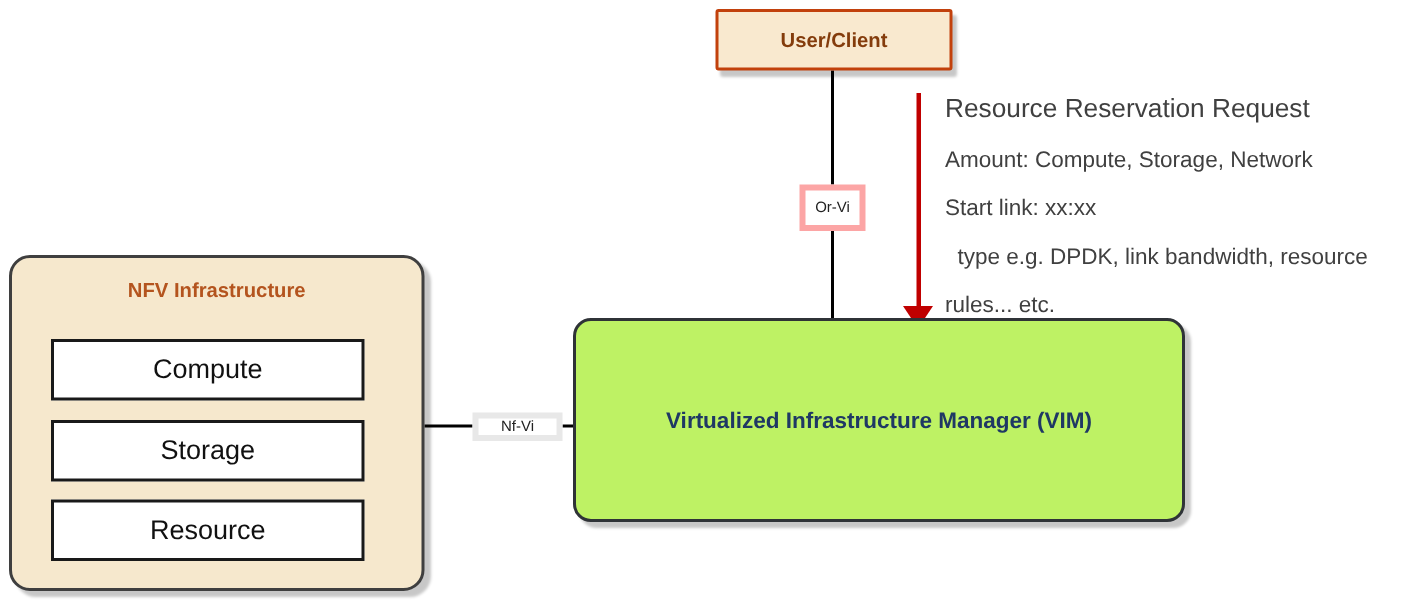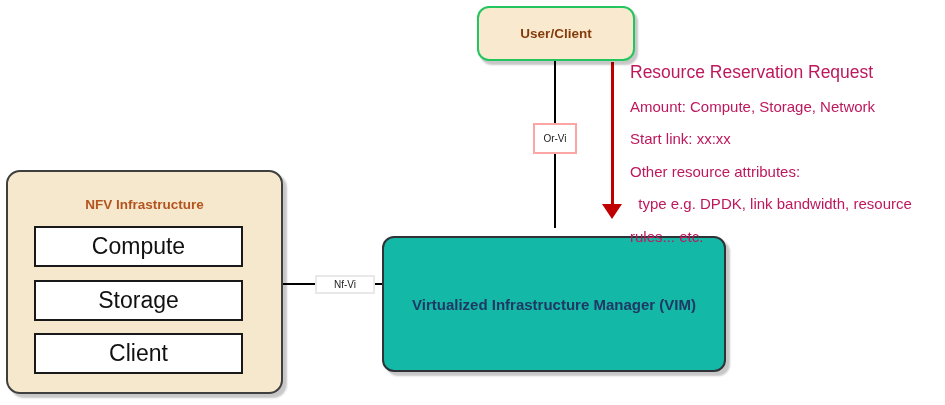--- a/index.html
+++ b/index.html
@@ -23,21 +23,21 @@
   }
   .hline {
     position: absolute;
     left: 283px; top: 283px;
     width: 99px; height: 2px;
     background: #000000;
   }
   .conn-label {
     position: absolute;
     background: #ffffff;
-    border: 2px solid #fca5a5;
+    border: 4px solid #fca5a5;
     display: flex; align-items: center; justify-content: center;
     font-size: 10px; color: #222222;
   }
   .orvi-label { left: 533px; top: 123px; width: 44px; height: 31px; }
   .nfvi-label { left: 315px; top: 275px; width: 60px; height: 19px; border-color: #e8e8e8; }
 
   
   .red-arrow-line {
     position: absolute;
     left: 611px; top: 62px;
@@ -50,80 +50,80 @@
     width: 0; height: 0;
     border-left: 10px solid transparent;
     border-right: 10px solid transparent;
     border-top: 15px solid #c00000;
   }
 
   
   .user-box {
     position: absolute;
     left: 477px; top: 6px;
-    width: 158px; height: 55px;
+    width: 158px; height: 41px;
     background: #f9e9cf;
-    border: 2px solid #22c55e;
-    border-radius: 12px;
+    border: 2px solid #c2410c;
+    border-radius: 2px;
     box-shadow: 3px 4px 2px rgba(0,0,0,0.22);
     display: flex; align-items: center; justify-content: center;
   }
   .user-box span {
     font-size: 13.5px; font-weight: bold; color: #843c0c;
   }
 
   
   .nfvi-box {
     position: absolute;
     left: 6px; top: 170px;
     width: 277px; height: 224px;
     background: #f6e8cd;
     border: 2px solid #3f3f3f;
     border-radius: 14px;
     box-shadow: 4px 4px 2px rgba(0,0,0,0.22);
   }
   .nfvi-title {
     text-align: center;
-    padding-top: 25px;
+    padding-top: 14px;
     font-size: 13.5px; font-weight: bold; color: #b4541e;
   }
   .comp-box {
     position: absolute;
     left: 26px; width: 209px; height: 41px;
     background: #ffffff;
     border: 2px solid #191919;
     display: flex; align-items: center; justify-content: center;
-    font-size: 23px; color: #111111;
+    font-size: 18px; color: #111111;
   }
   .comp-0 { top: 54px; }
   .comp-1 { top: 108px; text-align: center; }
   .comp-2 { top: 161px; }
 
   
   .vim-box {
     position: absolute;
-    left: 382px; top: 236px;
-    width: 344px; height: 136px;
-    background: #14b8a6;
+    left: 382px; top: 212px;
+    width: 408px; height: 136px;
+    background: #bef264;
     border: 2px solid #2f3337;
     border-radius: 12px;
     box-shadow: 4px 4px 2px rgba(0,0,0,0.22);
     display: flex; align-items: center; justify-content: center;
   }
   .vim-box span {
     font-size: 15px; font-weight: bold; color: #1f3864;
     text-align: center;
   }
 
   
   .annotation {
     position: absolute;
     left: 630px; top: 60px;
     width: 312px;
-    color: #be185d;
+    color: #404040;
   }
   .annotation-title {
     font-size: 17.5px;
     line-height: 25px;
     margin-bottom: 2px;
     white-space: pre;
   }
   .annotation-line {
     font-size: 15px;
     line-height: 20.4px;
@@ -146,29 +146,28 @@
   <div class="conn-label nfvi-label">Nf-Vi</div>
 
   <div class="user-box">
     <span>User/Client</span>
   </div>
 
   <div class="nfvi-box">
     <div class="nfvi-title">NFV Infrastructure</div>
     <div class="comp-box comp-0">Compute</div>
     <div class="comp-box comp-1">Storage</div>
-    <div class="comp-box comp-2">Client</div>
+    <div class="comp-box comp-2">Resource</div>
   </div>
 
   <div class="vim-box">
     <span>Virtualized Infrastructure Manager (VIM)</span>
   </div>
 
   <div class="annotation">
     <div class="annotation-title">Resource Reservation Request</div>
     <div class="annotation-line">Amount: Compute, Storage, Network</div>
     <div class="annotation-line">Start link: xx:xx</div>
-    <div class="annotation-line">Other resource attributes:</div>
     <div class="annotation-line">  type e.g. DPDK, link bandwidth, resource</div>
     <div class="annotation-line">rules... etc.</div>
   </div>
 
 </div>
 
 </body></html>

